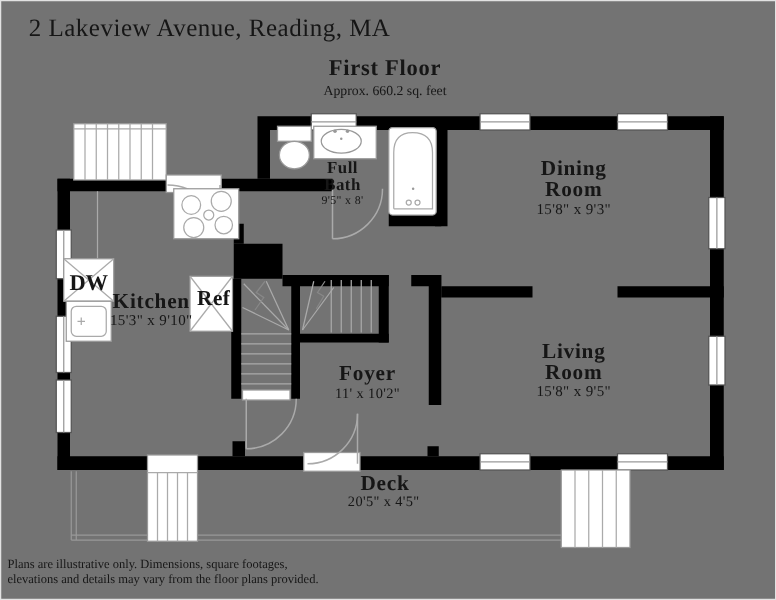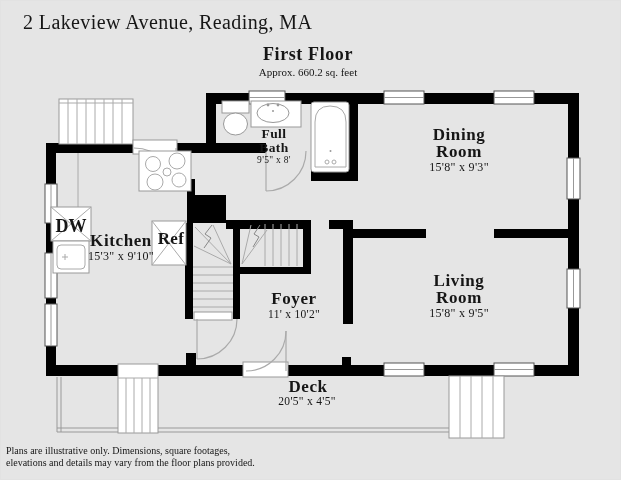--- a/index.html
+++ b/index.html
@@ -1,18 +1,18 @@
 <!DOCTYPE html>
 <html><head>
 <meta charset="utf-8">
 <style>
   html,body{margin:0;padding:0;background:#fff;}
   .plan{
     position:relative;width:621px;height:480px;box-sizing:border-box;
-    background:#e5e5e5;border:1px solid #e2e2e2;overflow:hidden;
+    background:#737373;border:1px solid #e2e2e2;overflow:hidden;
     font-family:"Liberation Serif", serif;
   }
   svg{display:block}
   text{fill:#161616;font-family:"Liberation Serif", serif;}
   .title-text{font-size:20px;letter-spacing:.4px;}
   .floor-name{font-size:18px;font-weight:bold;letter-spacing:.6px;}
   .floor-area{font-size:11px;}
   .room-label{font-size:17px;font-weight:bold;letter-spacing:.6px;}
   .room-dims{font-size:12px;letter-spacing:.3px;}
   .small-label{font-size:13.5px;font-weight:bold;letter-spacing:.4px;}

